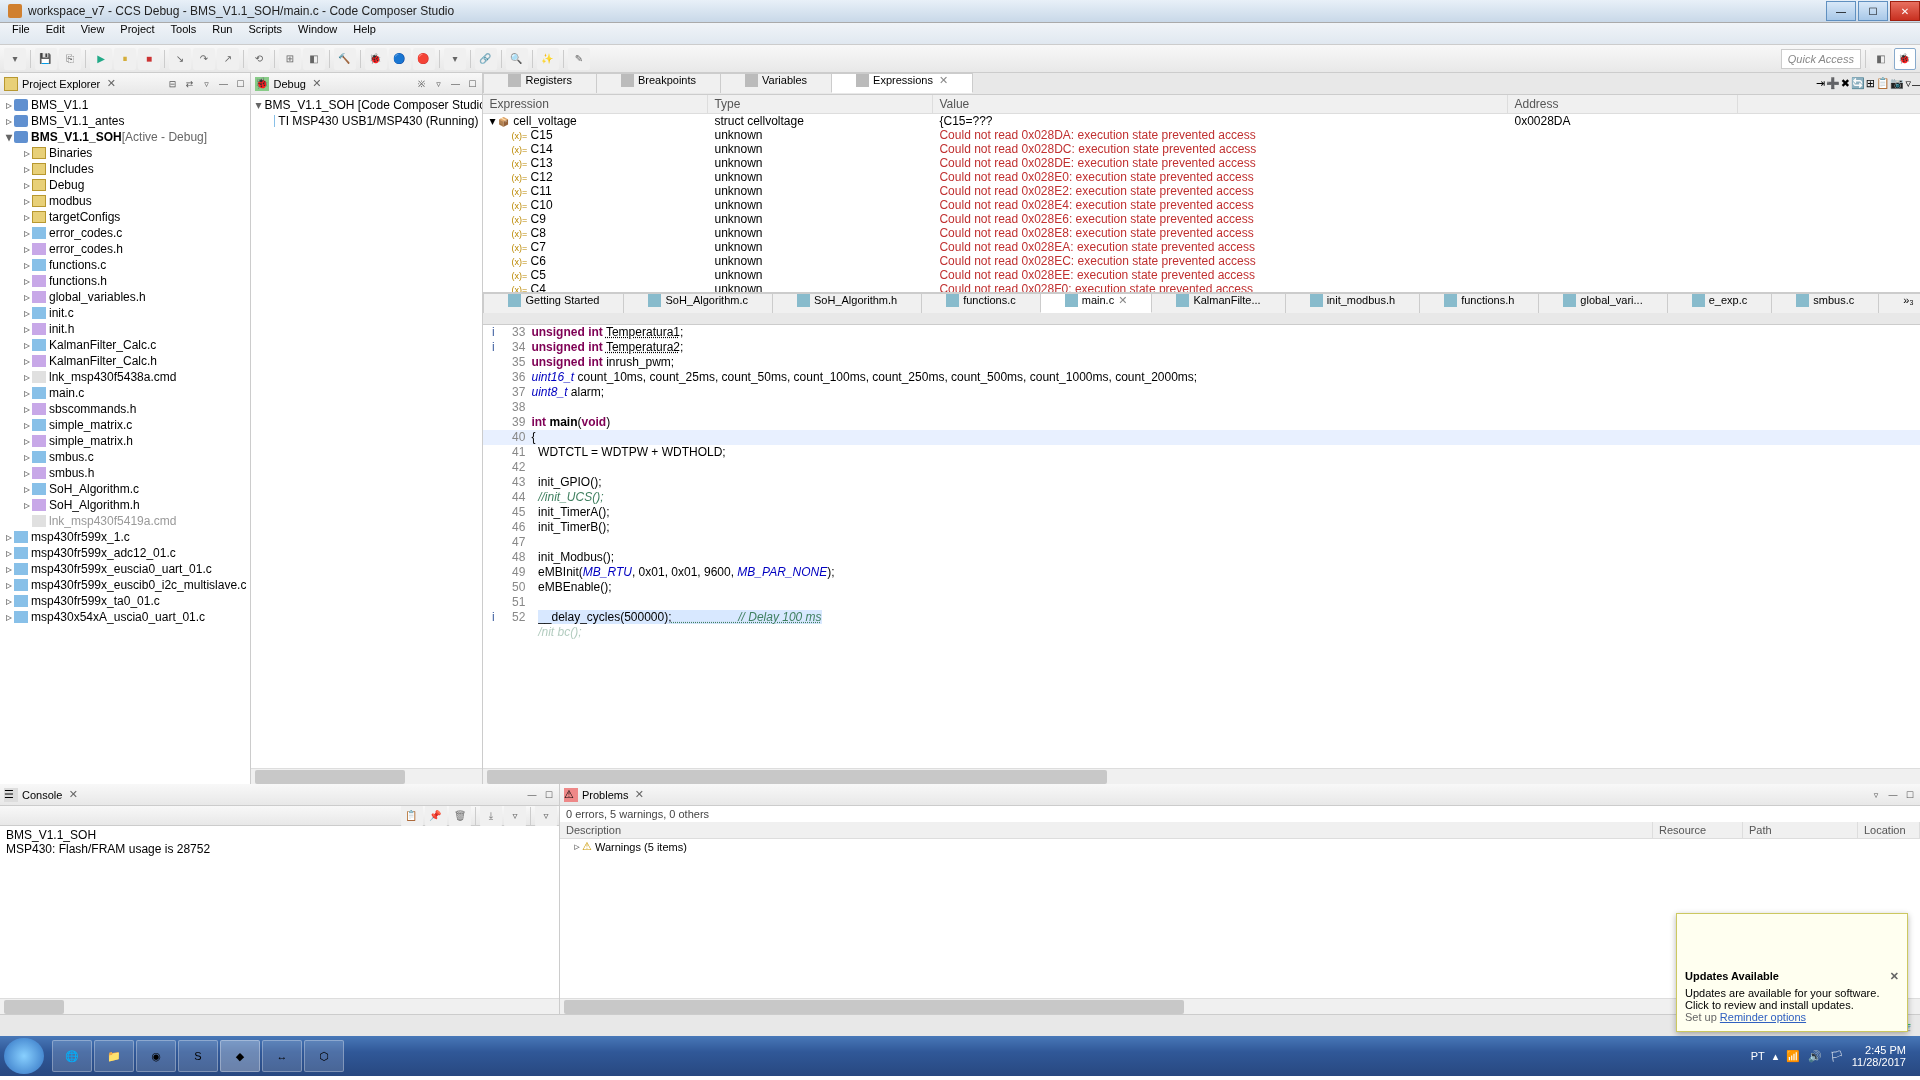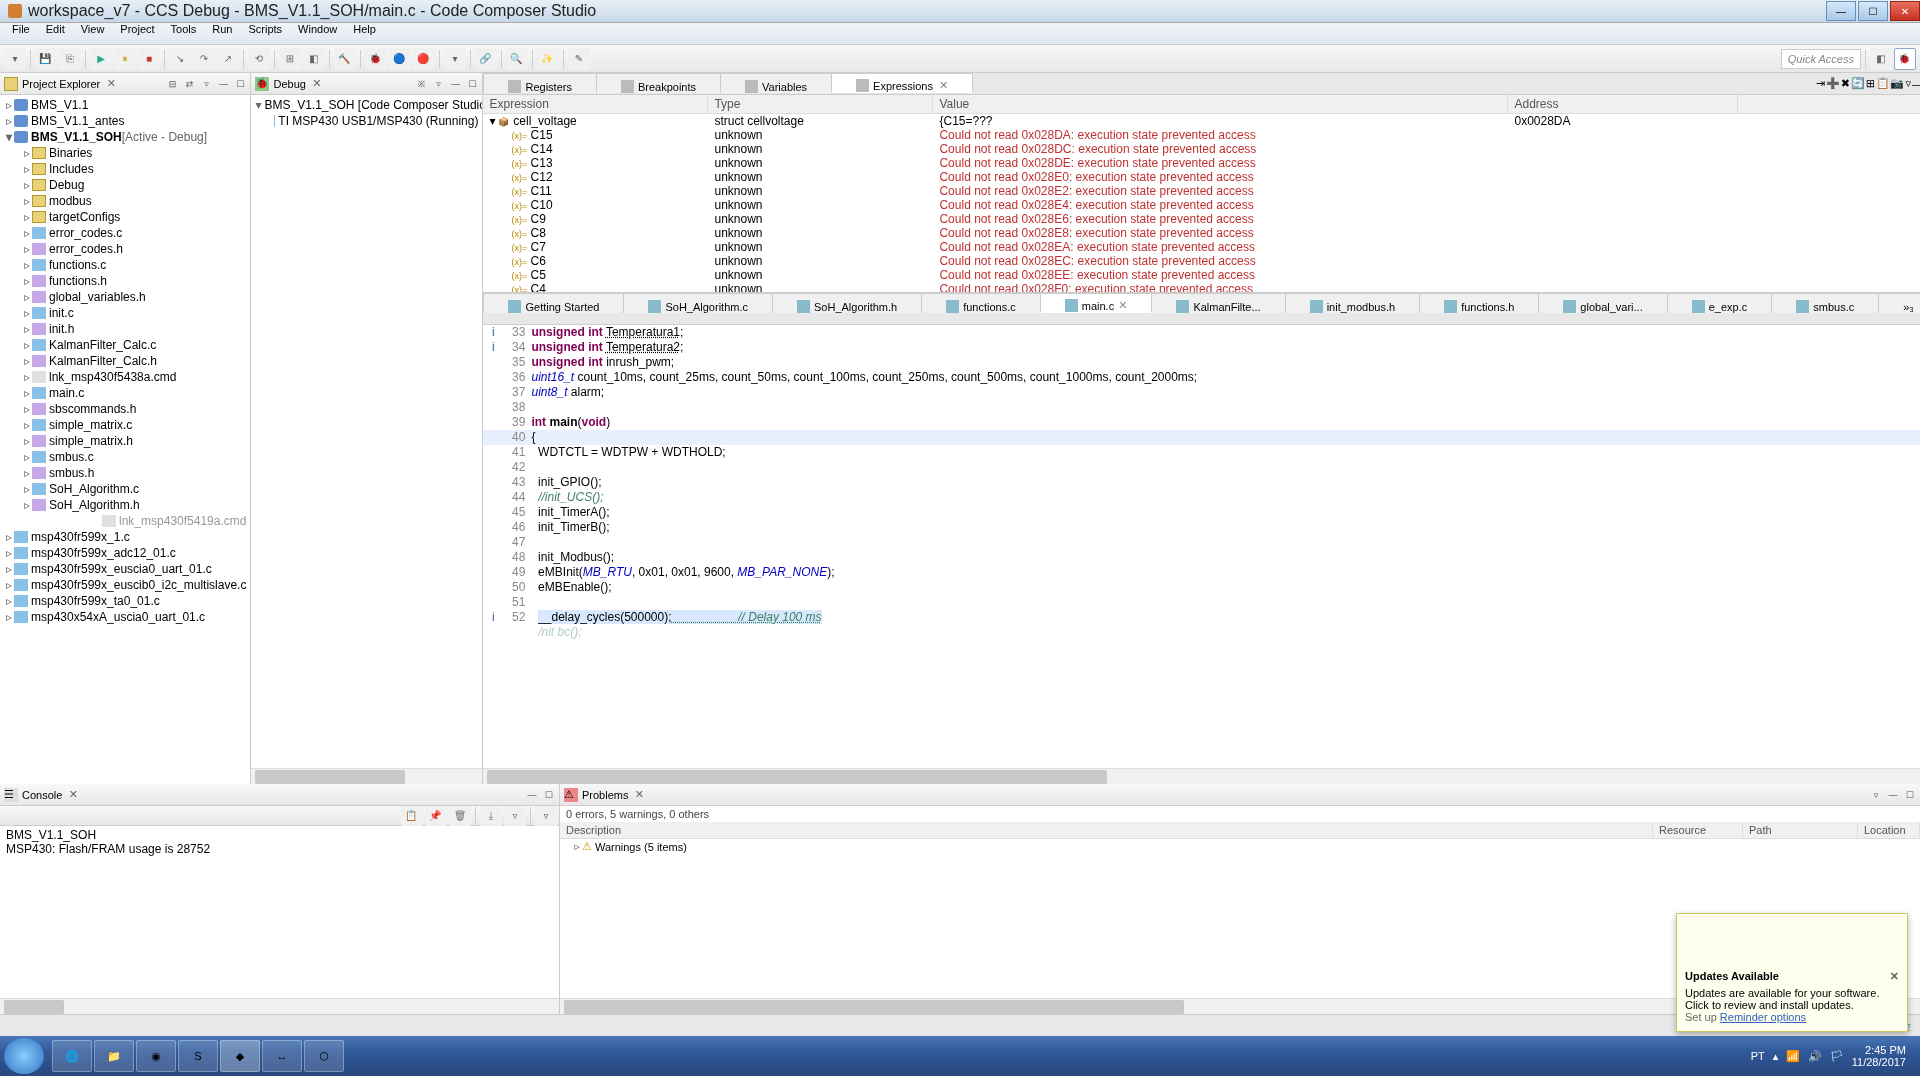--- a/index.html
+++ b/index.html
@@ -1,19 +1,19 @@
 <!DOCTYPE html>
 <html><head>
 <meta charset="utf-8">
 <style>
 * { margin: 0; padding: 0; box-sizing: border-box; font-family: "Segoe UI", Tahoma, sans-serif; }
 body { background: #fff; font-size: 11px; overflow: hidden; width: 1920px; height: 1080px; }
 .titlebar { height: 23px; background: linear-gradient(#e8f0f8, #c8d8e8); display: flex; align-items: center; padding-left: 8px; border-bottom: 1px solid #aaa; }
 .titlebar .icon { width: 14px; height: 14px; background: #d08030; border-radius: 2px; margin-right: 6px; }
-.titlebar .title { flex: 1; font-size: 16px; color: #222; }
+.titlebar .title { flex: 1; font-size: 12px; color: #222; }
 .titlebar .winbtn { width: 30px; height: 20px; background: linear-gradient(#d8e8f8,#a8c8e8); border: 1px solid #6090c0; margin-left: 2px; display: flex; align-items: center; justify-content: center; font-size: 10px; cursor: pointer; }
 .titlebar .winbtn.close { background: linear-gradient(#e87060,#c83020); color: #fff; border-color: #a02010; }
 .menubar { height: 22px; background: linear-gradient(#f0f4f8,#e0e8f0); display: flex; align-items: stretch; padding-left: 4px; border-bottom: 1px solid #ccc; }
 .menubar .menuitem { padding: 0 8px; cursor: pointer; }
 .toolbar { height: 28px; background: linear-gradient(#f8f8f8,#e8e8e8); border-bottom: 1px solid #ccc; display: flex; align-items: center; padding: 0 4px; gap: 2px; }
 .toolbar .tb { width: 22px; height: 22px; background: #f0f0f0; border: 1px solid transparent; border-radius: 2px; display:flex; align-items:center; justify-content:center; font-size:10px; color:#666; cursor: pointer; }
 .toolbar .sep { width: 1px; height: 18px; background: #ccc; margin: 0 2px; }
 .toolbar .spacer { flex: 1; }
 .quickaccess { height: 20px; border: 1px solid #ccc; padding: 0 6px; color: #888; font-style: italic; font-size: 11px; background: #fff; display:flex; align-items:center; }
 .mainarea { height: 711px; display: flex; }
@@ -30,21 +30,21 @@
 .treeitem { padding: 1px 4px; white-space: nowrap; display: flex; align-items: center; cursor: pointer; }
 .treeitem .caret { width: 10px; text-align:center; color:#666; }
 .treeitem .ticon { width: 14px; height: 12px; margin-right: 3px; display:inline-block; }
 .treeitem.bold { font-weight: bold; }
 .treeitem .activetag { color: #666; font-weight: normal; }
 .fldicon { background: #e8d078; border:1px solid #b89830; }
 .prjicon { background: #6090d0; border-radius:2px; }
 .ficon-c { background: #88c0e8; }
 .ficon-h { background: #c8a8e8; }
 .ficon-cmd { background: #e0e0e0; }
-.tab { height: 20px; padding: 0 24px; background: #f0f0f0; border: 1px solid #ccc; border-bottom: none; margin-right: -1px; display: flex; align-items: flex-end; gap: 4px; font-size: 11px; cursor: pointer; white-space:nowrap; }
+.tab { height: 20px; padding: 0 24px; background: #f0f0f0; border: 1px solid #ccc; border-bottom: none; margin-right: -1px; display: flex; align-items: flex-start; gap: 4px; font-size: 11px; cursor: pointer; white-space:nowrap; }
 .tab.active { background: #fff; border-bottom: 1px solid #fff; margin-bottom: -1px; z-index: 1; }
 .tab .ticon2 { width: 13px; height: 13px; display:inline-block; }
 .exprview { height: 220px; display: flex; flex-direction: column; border-bottom: 1px solid #ccc; }
 .exprtable { flex: 1; overflow: auto; font-size: 12px; }
 .exprhdr { display: flex; background: #f0f0f0; border-bottom: 1px solid #ddd; position: sticky; top: 0; }
 .exprhdr div { padding: 2px 6px; border-right: 1px solid #ddd; color: #555; }
 .exprrow { display: flex; padding: 0px 0; }
 .exprrow div { padding: 0px 6px; overflow: hidden; text-overflow: ellipsis; white-space: nowrap; }
 .col-expr { width: 225px; }
 .col-type { width: 225px; }
@@ -291,21 +291,21 @@
         <div class="treeitem" style="padding-left: 22px;">
           <span class="caret">▹</span>
           <span class="ticon ficon-c"></span>
           <span>SoH_Algorithm.c</span>
         </div>
         <div class="treeitem" style="padding-left: 22px;">
           <span class="caret">▹</span>
           <span class="ticon ficon-h"></span>
           <span>SoH_Algorithm.h</span>
         </div>
-        <div class="treeitem" style="padding-left: 22px; color: rgb(153, 153, 153); justify-content: flex-end;">
+        <div class="treeitem" style="padding-left: 22px; color: rgb(153, 153, 153);">
           <span class="caret"> </span>
           <span class="ticon ficon-cmd"></span>
           <span>lnk_msp430f5419a.cmd</span>
         </div>
         <div class="treeitem" style="padding-left: 4px;">
           <span class="caret">▹</span>
           <span class="ticon ficon-c"></span>
           <span>msp430fr599x_1.c</span>
         </div>
         <div class="treeitem" style="padding-left: 4px;">

